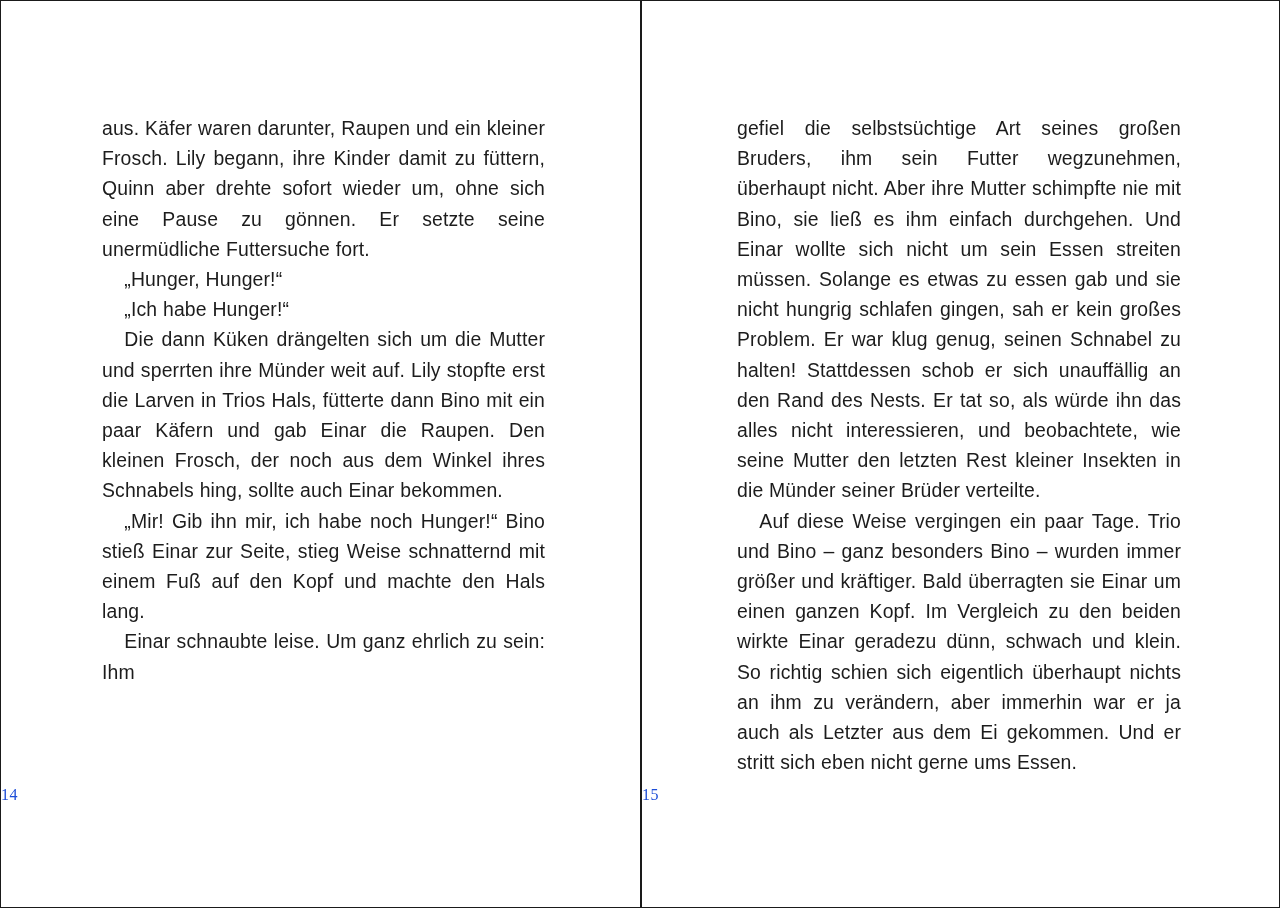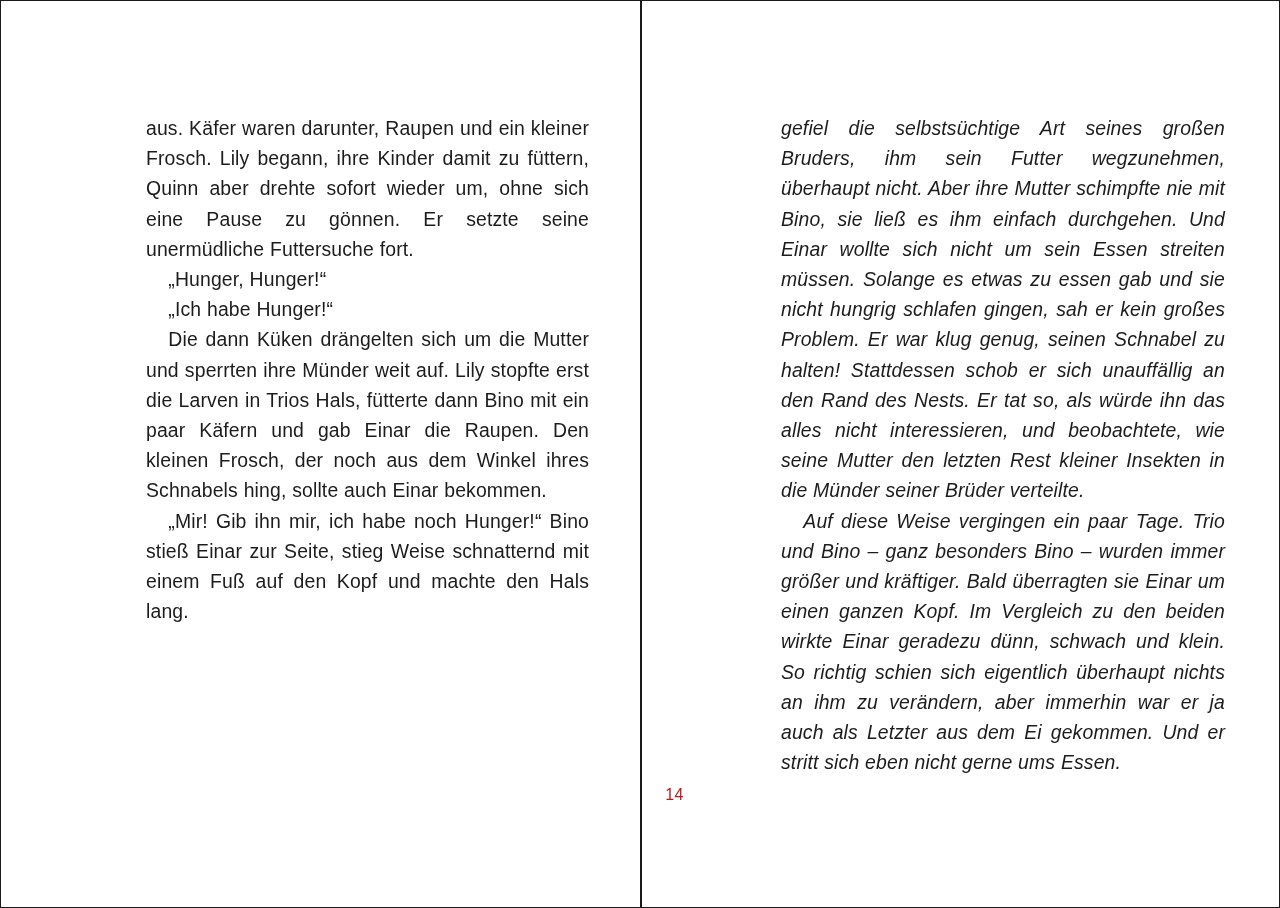--- a/index.html
+++ b/index.html
@@ -30,37 +30,35 @@
     left: 639px;
     width: 2px;
     background: #1a1a1a;
   }
 
   .page {
     position: absolute;
     top: 0;
     height: 896px;
     box-sizing: border-box;
-    margin-left: 44px;
   }
   .page-left  { left: 0px;   width: 639px; }
   .page-right { left: 641px; width: 639px; }
 
   .text-column {
     position: absolute;
     top: 112px;
   }
   .page-left .text-column {
     left: 101px;
     width: 443px;
   }
   .page-right .text-column {
     left: 736px;
     width: 444px;
-    font-style: italic;
   }
   .page-right .text-column { left: 95px; width: 444px; }
 
   p.para {
     margin: 0;
     padding: 0;
     font-size: 19.4px;
     line-height: 30.2px;
     color: #1c1c1c;
     text-align: justify;
@@ -77,39 +75,41 @@
   }
   p.para.lastfull {
     text-align: justify;
     text-align-last: justify;
   }
 
   .folio {
     position: absolute;
     top: 784px;
     width: 100%;
-    text-align: right;
+    text-align: left;
     font-size: 16px;
     line-height: 20px;
-    color: #b91c1c;
+    color: #1d4ed8;
     letter-spacing: 0.5px;
+    font-family: Liberation Serif, serif;
   }
 </style>
 </head>
 <body>
 
 <div class="book-spread">
 
   <div class="page page-left">
     <div class="text-column">
       <p class="para noindent">aus. Käfer waren darunter, Raupen und ein kleiner Frosch. Lily begann, ihre Kinder damit zu füttern, Quinn aber drehte sofort wieder um, ohne sich eine Pause zu gönnen. Er setzte seine unermüdliche Futtersuche fort.</p>
       <p class="para indent">„Hunger, Hunger!“</p>
       <p class="para indent">„Ich habe Hunger!“</p>
       <p class="para indent">Die dann Küken drängelten sich um die Mutter und sperrten ihre Münder weit auf. Lily stopfte erst die Larven in Trios Hals, fütterte dann Bino mit ein paar Käfern und gab Einar die Raupen. Den kleinen Frosch, der noch aus dem Winkel ihres Schnabels hing, sollte auch Einar bekommen.</p>
       <p class="para indent">„Mir! Gib ihn mir, ich habe noch Hunger!“ Bino stieß Einar zur Seite, stieg Weise schnatternd mit einem Fuß auf den Kopf und machte den Hals lang.</p>
+      <p class="para indent lastfull">Einar schnaubte leise. Um ganz ehrlich zu sein: Ihm</p>
     </div>
     <div class="folio">14</div>
   </div>
 
   <div class="spine"></div>
 
   <div class="page page-right">
     <div class="text-column">
       <p class="para noindent">gefiel die selbstsüchtige Art seines großen Bruders, ihm sein Futter wegzunehmen, überhaupt nicht. Aber ihre Mutter schimpfte nie mit Bino, sie ließ es ihm einfach durchgehen. Und Einar wollte sich nicht um sein Essen streiten müssen. Solange es etwas zu essen gab und sie nicht hungrig schlafen gingen, sah er kein großes Problem. Er war klug genug, seinen Schnabel zu halten! Stattdessen schob er sich unauffällig an den Rand des Nests. Er tat so, als würde ihn das alles nicht interessieren, und beobachtete, wie seine Mutter den letzten Rest kleiner Insekten in die Münder seiner Brüder verteilte.</p>
       <p class="para indent">Auf diese Weise vergingen ein paar Tage. Trio und Bino – ganz besonders Bino – wurden immer größer und kräftiger. Bald überragten sie Einar um einen ganzen Kopf. Im Vergleich zu den beiden wirkte Einar geradezu dünn, schwach und klein. So richtig schien sich eigentlich überhaupt nichts an ihm zu verändern, aber immerhin war er ja auch als Letzter aus dem Ei gekommen. Und er stritt sich eben nicht gerne ums Essen.</p>

